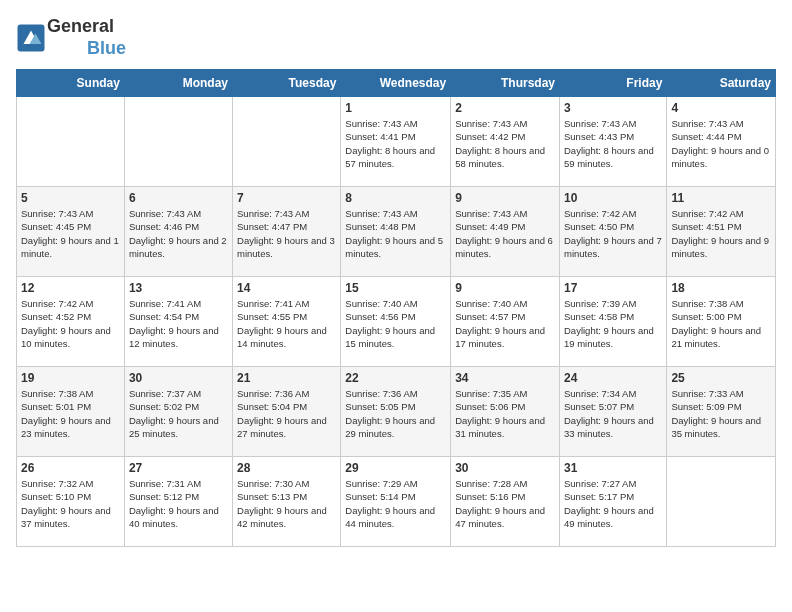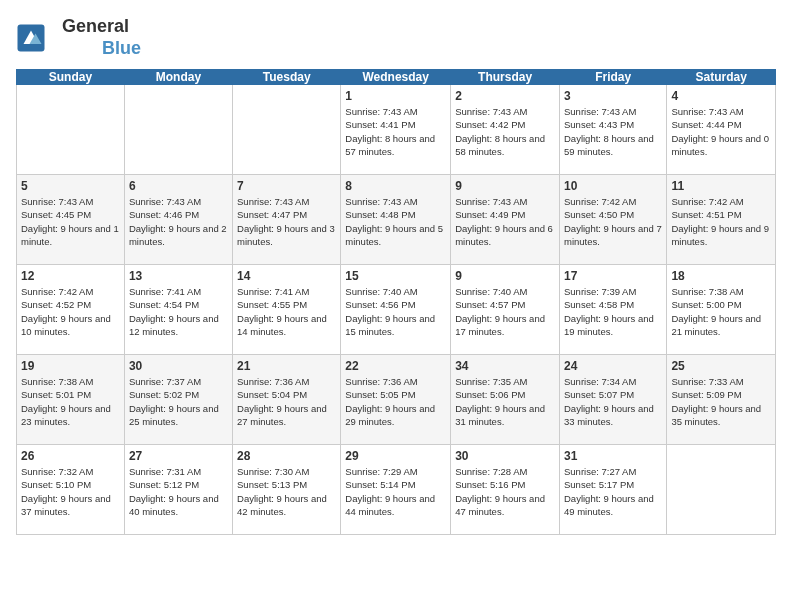--- a/index.html
+++ b/index.html
@@ -12,21 +12,21 @@
     }
     .header {
       display: flex;
       justify-content: space-between;
       align-items: flex-start;
       margin-bottom: 10px;
     }
     .logo {
       display: flex;
       align-items: center;
-      gap: 16px;
+      gap: 1px;
     }
     .logo-text {
       font-size: 18px;
       font-weight: bold;
       color: #333;
       line-height: 1.2;
     }
     .logo-icon {
       width: 30px;
       height: 30px;
@@ -46,22 +46,22 @@
     }
     .calendar {
       width: 100%;
       border-collapse: collapse;
       border: 1px solid #ccc;
     }
     .calendar th {
       background: #2e6da4;
       color: #fff;
       font-size: 12px;
-      padding: 0 4px;
-      text-align: center;
+      padding: 6px 4px;
+      text-align: right;
       border: 1px solid #2e6da4;
     }
     .calendar td {
       border: 1px solid #ccc;
       vertical-align: top;
       padding: 4px;
       font-size: 10px;
       color: #333;
       height: 90px;
       width: 113px;

